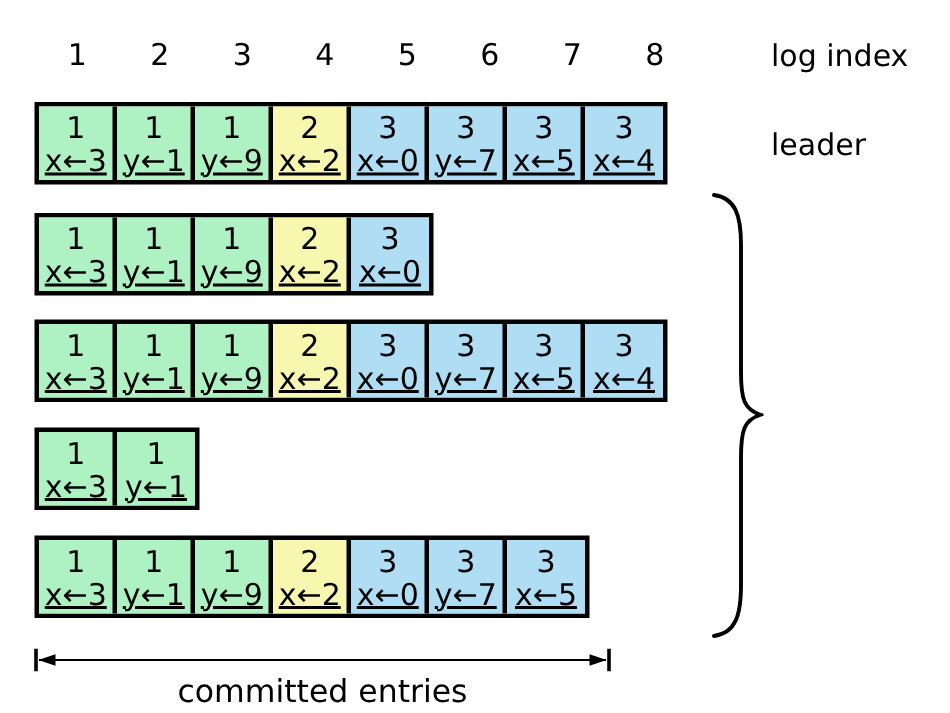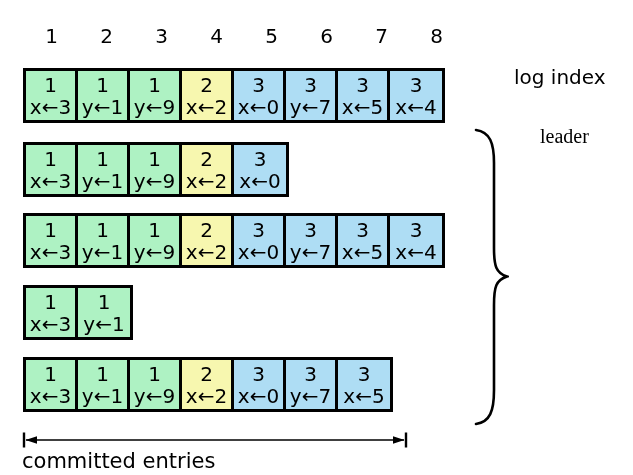--- a/index.html
+++ b/index.html
@@ -25,33 +25,33 @@
   .row-follower-2 { top:213px; }
   .row-follower-3 { top:285px; }
   .row-follower-4 { top:357px; }
   .cell {
     width:52px; height:49px; border-right:3px solid #000;
     display:flex; flex-direction:column; align-items:center; justify-content:center;
     font-size:20px; line-height:22px; box-sizing:border-box;
   }
   .cell:last-child { border-right:none; width:52px; }
   .cell .term { display:block; }
-  .cell .cmd  { display:block; white-space:nowrap; }
-  
-  .side-label { position:absolute; font-size:20px; line-height:22px; white-space:nowrap;margin-top:40px; }
+  .cell .cmd  { display:block; white-space:nowrap;text-decoration:underline; }
+  
+  .side-label { position:absolute; font-size:20px; line-height:22px; white-space:nowrap; }
   .lbl-log-index { left:514px; top:26px; }
-  .lbl-leader    { left:540px; top:85px;font-family:Liberation Serif, serif; }
+  .lbl-leader    { left:514px; top:85px; }
   .lbl-followers { left:513px; top:266px; }
   
   .brace { position:absolute; left:467px; top:127px; }
   
   .measure { position:absolute; left:22px; top:431px; }
   .lbl-committed {
     position:absolute; left:22px; top:449px; width:386px;
-    font-size:21px; line-height:24px;
+    text-align:center; font-size:21px; line-height:24px;
   }
 </style>
 </head>
 <body>
 
 <div class="canvas">
 
   <div class="index-row">
       <span>1</span>
       <span>2</span>

